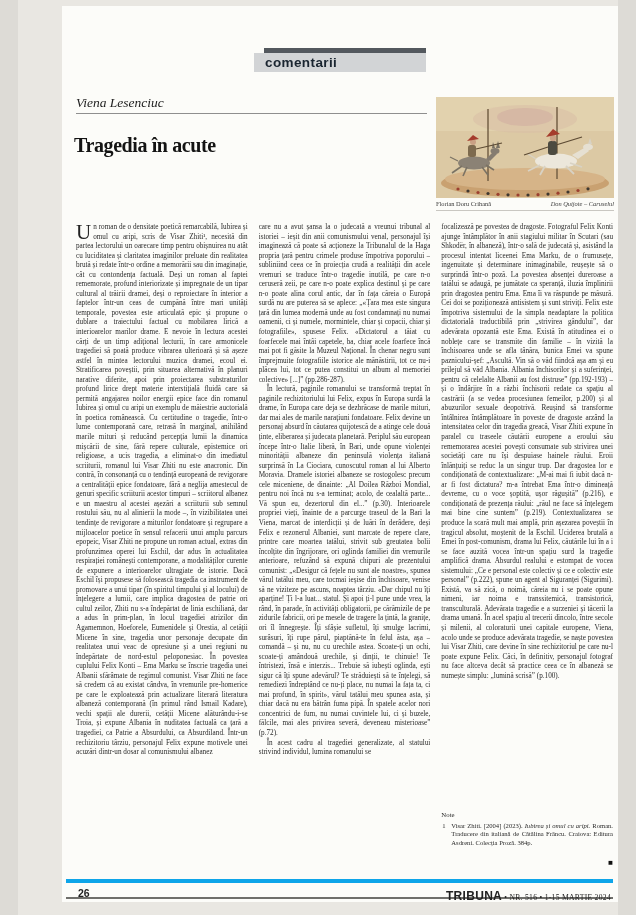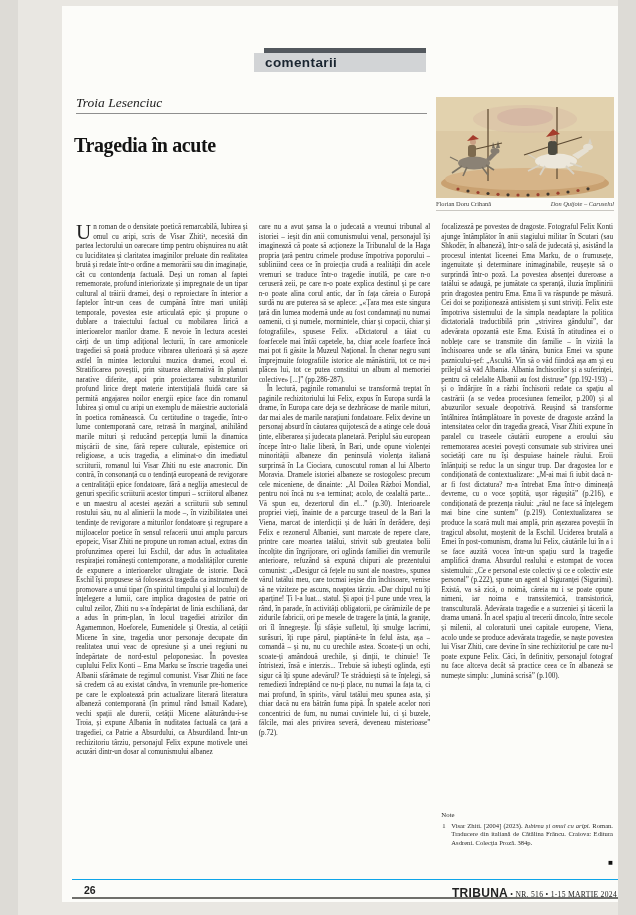--- a/index.html
+++ b/index.html
@@ -29,40 +29,40 @@
   .col p.noindent{text-indent:0;}
   .dropcap{float:left;font-size:21px;line-height:17px;padding:1px 2px 0 0;color:#222;}
   #col3-body{height:582px;overflow:hidden;}
   #note-block{margin-top:6px;font-size:6.6px;line-height:8.6px;color:#2b2b2b;text-align:justify;}
   #note-label{margin-bottom:2px;font-size:6.8px;}
   #note-item{padding-left:10px;position:relative;}
   #note-num{position:absolute;left:1px;top:0;}
   .it{font-style:italic;}
   #end-mark{text-align:right;font-size:8px;margin-top:12px;color:#111;}
   
-  #footer{position:absolute;left:54px;top:879px;width:547px;height:20px;border-top:1px solid #0ea5e9;
+  #footer{position:absolute;left:48px;top:879px;width:547px;height:20px;border-top:4px solid #0ea5e9;
     border-bottom:2px solid #6f6f6b;box-sizing:border-box;}
   #page-num{position:absolute;left:12px;top:4px;font-family:"Liberation Sans",sans-serif;
     font-weight:bold;font-size:10.5px;color:#222;}
   #footer-right{position:absolute;right:2px;top:6px;font-size:7.6px;color:#222;
     font-family:"Liberation Serif",serif;letter-spacing:.3px;}
   #footer-right .brand{font-family:"Liberation Sans",sans-serif;font-weight:bold;font-size:12px;}
 </style>
 </head>
 <body>
 
 <div id="page">
   <div id="paper"></div>
 
   <div id="section-strip"></div>
   <div id="section-bar">
     <span>comentarii</span>
   </div>
 
-  <div id="author">Troia Lesenciuc</div>
+  <div id="author">Viena Lesenciuc</div>
   <div id="author-rule"></div>
 
   <div id="title">
     <div>Tragedia în acute</div>
   </div>
 
   <div id="artwork">
     <svg width="178" height="101" viewBox="0 0 178 101">
       <rect x="0" y="0" width="178" height="101" fill="#dcc9a4"></rect>
       <rect x="0" y="0" width="178" height="34" fill="#e2d2ae"></rect>
@@ -133,20 +133,21 @@
     <span class="cap-right">Don Quijote – Caruselul</span>
   </div>
 
   <div id="columns">
     <div class="col">
       <p class="noindent"><span class="dropcap">U</span><span>n roman de o densitate poetică remarcabilă, Iubirea și omul cu aripi, scris de Visar Zhiti¹, necesită din partea lectorului un oarecare timp pentru obișnuirea nu atât cu luciditatea și claritatea imaginilor preluate din realitatea brută și redate într-o ordine a memorării sau din imaginație, cât cu contondența factuală. Deși un roman al faptei rememorate, profund interiorizate și impregnate de un tipar cultural al trăirii dramei, deși o reproiectare în interior a faptelor într-un ceas de cumpănă între mari unități temporale, povestea este articulată epic și propune o dublare a traiectului factual cu mobilarea lirică a interioarelor marilor drame. E nevoie în lectura acestei cărți de un timp adițional lecturii, în care armonicele tragediei să poată produce vibrarea ulterioară și să așeze astfel în mintea lectorului muzica dramei, ecoul ei. Stratificarea poveștii, prin situarea alternativă în planuri narative diferite, apoi prin proiectarea substraturilor profund lirice drept materie interstițială fluidă care să permită angajarea noilor energii epice face din romanul Iubirea și omul cu aripi un exemplu de măiestrie auctorială în poetica românească. Cu certitudine o tragedie, într-o lume contemporană care, retrasă în marginal, anihilând marile mituri și reducând percepția lumii la dinamica mișcării de sine, fără repere culturale, epistemice ori religioase, a ucis tragedia, a eliminat-o din imediatul scriiturii, romanul lui Visar Zhiti nu este anacronic. Din contră, în consonanță cu o tendință europeană de revigorare a centralității epice fondatoare, fără a neglija amestecul de genuri specific scriiturii acestor timpuri – scriitorul albanez e un maestru al acestei așezări a scriiturii sub semnul rostului său, nu al alinierii la mode –, în vizibilitatea unei tendințe de revigorare a miturilor fondatoare și regrupare a mijloacelor poetice în sensul refacerii unui amplu parcurs epopeic, Visar Zhiti ne propune un roman actual, extras din profunzimea operei lui Eschil, dar adus în actualitatea respirației românești contemporane, a modalităților curente de expunere a interioarelor ultragiate de istorie. Dacă Eschil își propusese să folosească tragedia ca instrument de promovare a unui tipar (în spiritul timpului și al locului) de înțelegere a lumii, care implica dragostea de patrie ori cultul zeilor, Zhiti nu s-a îndepărtat de linia eschiliană, dar a adus în prim-plan, în locul tragediei atrizilor din Agamemnon, Hoeforele, Eumenidele și Orestia, al cetății Micene în sine, tragedia unor personaje decupate din realitatea unui veac de opresiune și a unei regiuni nu îndepărtate de nord-estul peloponesiac. În povestea cuplului Felix Konti – Ema Marku se înscrie tragedia unei Albanii sfărâmate de regimul comunist. Visar Zhiti ne face să credem că au existat cândva, în vremurile pre-homerice pe care le exploatează prin actualizare literară literatura albaneză contemporană (în primul rând Ismail Kadare), vechi spații ale durerii, cetății Micene alăturându-i-se Troia, și expune Albania în nuditatea factuală ca țară a tragediei, ca Patrie a Absurdului, ca Absurdiland. Într-un rechizitoriu târziu, personajul Felix expune motivele unei acuzări dintr-un dosar al comunismului albanez</span></p>
     </div>
     <div class="col">
       <p class="noindent">care nu a avut șansa la o judecată a vreunui tribunal al istoriei – ieșit din anii comunismului venal, personajul își imaginează că poate să acționeze la Tribunalul de la Haga propria țară pentru crimele produse împotriva poporului – subliniind ceea ce în proiecția crudă a realității din acele vremuri se traduce într-o tragedie inutilă, pe care n-o ceruseră zeii, pe care n-o poate explica destinul și pe care n-o poate alina corul antic, dar în fața căreia o Europă surdă nu are puterea să se aplece: „«Țara mea este singura țară din lumea modernă unde au fost condamnați nu numai oamenii, ci și numele, mormintele, chiar și copacii, chiar și fotografiile», spusese Felix. «Dictatorul a tăiat cu foarfecele mai întâi capetele, ba, chiar acele foarfece încă mai pot fi găsite la Muzeul Național. În chenar negru sunt împrejmuite fotografiile istorice ale mănăstirii, tot ce nu-i plăcea lui, tot ce putea constitui un album al memoriei colective» [...]” (pp.286-287).</p>
       <p>În lectură, paginile romanului se transformă treptat în paginile rechizitoriului lui Felix, expus în Europa surdă la drame, în Europa care deja se dezbrăcase de marile mituri, dar mai ales de marile narațiuni fondatoare. Felix devine un personaj absurd în căutarea quijotescă de a atinge cele două ținte, eliberarea și judecata planetară. Periplul său european începe într-o Italie liberă, în Bari, unde opune violenței minorității albaneze din peninsulă violența italiană surprinsă în La Ciociara, cunoscutul roman al lui Alberto Moravia. Dramele istoriei albaneze se rostogolesc precum cele miceniene, de dinainte: „Al Doilea Război Mondial, pentru noi încă nu s-a terminat; acolo, de cealaltă parte... Vă spun eu, dezertorul din el...” (p.30). Interioarele propriei vieți, înainte de a parcurge traseul de la Bari la Viena, marcat de interdicții și de luări în derâdere, deși Felix e rezonerul Albaniei, sunt marcate de repere clare, printre care moartea tatălui, strivit sub greutatea bolii încolțite din îngrijorare, ori oglinda familiei din vremurile anterioare, refuzând să expună chipuri ale prezentului comunist: „«Desigur că fețele nu sunt ale noastre», spunea vărul tatălui meu, care tocmai ieșise din închisoare, venise să ne viziteze pe ascuns, noaptea târziu. «Dar chipul nu îți aparține! Ți l-a luat... statul. Și apoi ți-l pune unde vrea, la rând, în parade, în activități obligatorii, pe cărămizile de pe zidurile fabricii, ori pe mesele de tragere la țintă, la granițe, ori îl înnegrește. Îți sfâșie sufletul, îți smulge lacrimi, surâsuri, îți rupe părul, piaptănă-te în felul ăsta, așa – comandă – și nu, nu cu urechile astea. Scoate-ți un ochi, scoate-ți amândouă urechile, și dinții, te chinuie! Te întristezi, însă e interzis... Trebuie să iubești oglinda, ești sigur că îți spune adevărul? Te străduiești să te înțelegi, să remediezi îndreptând ce nu-ți place, nu numai la fața ta, ci mai profund, în spirit», vărul tatălui meu spunea asta, și chiar dacă nu era bătrân fuma pipă. În spatele acelor nori concentrici de fum, nu numai cuvintele lui, ci și buzele, fălcile, mai ales privirea severă, deveneau misterioase” (p.72).</p>
+      <p>În acest cadru al tragediei generalizate, al statului strivind individul, lumina romanului se</p>
     </div>
     <div class="col">
       <div id="col3-body">
         <p class="noindent">focalizează pe povestea de dragoste. Fotograful Felix Konti ajunge întâmplător în anii stagiului militar în Scutari (sau Shkodër, în albaneză), într-o sală de judecată și, asistând la procesul intentat liceenei Ema Marku, de o frumusețe, ingenuitate și determinare inimaginabile, reușește să o surprindă într-o poză. La povestea absenței dureroase a tatălui se adaugă, pe jumătate ca speranță, iluzia împlinirii prin dragostea pentru Ema. Ema îi va răspunde pe măsură. Cei doi se poziționează antisistem și sunt striviți. Felix este împotriva sistemului de la simpla neadaptare la politica dictatorială traductibilă prin „strivirea gândului”, dar adevărata opozantă este Ema. Există în atitudinea ei o noblețe care se transmite din familie – în vizită la închisoarea unde se afla tânăra, bunica Emei va spune paznicului-șef: „Ascultă. Vin să o văd fiindcă așa am și eu prilejul să văd Albania. Albania închisorilor și a suferinței, pentru că celelalte Albanii au fost distruse” (pp.192-193) – și o îndârjire în a răzbi închisorii redate ca spațiu al castrării (a se vedea procesiunea femeilor, p.200) și al abuzurilor sexuale deopotrivă. Reușind să transforme întâlnirea întâmplătoare în poveste de dragoste arzând la intensitatea celor din tragedia greacă, Visar Zhiti expune în paralel cu traseele căutării europene a eroului său rememorarea acestei povești consumate sub strivirea unei societăți care nu își despuiase hainele răului. Eroii înlănțuiți se reduc la un singur trup. Dar dragostea lor e condiționată de contextualizare: „M-ai mai fi iubit dacă n-ar fi fost dictatura? m-a întrebat Ema într-o dimineață devreme, cu o voce șoptită, ușor răgușită” (p.216), e condiționată de prezența răului: „răul ne face să înțelegem mai bine cine suntem” (p.219). Contextualizarea se produce la scară mult mai amplă, prin așezarea poveștii în tragicul absolut, moștenit de la Eschil. Uciderea brutală a Emei în post-comunism, drama lui Felix, căutările lui în a i se face auzită vocea într-un spațiu surd la tragedie amplifică drama. Absurdul realului e estompat de vocea sistemului: „Ce e personal este colectiv și ce e colectiv este personal” (p.222), spune un agent al Siguranței (Sigurimi). Există, va să zică, o noimă, căreia nu i se poate opune nimeni, iar noima e transsitemică, transistorică, transculturală. Adevărata tragedie e a surzeniei și tăcerii la drama umană. În acel spațiu al trecerii dincolo, între secole și milenii, al coloraturii unei capitale europene, Viena, acolo unde se produce adevărata tragedie, se naște povestea lui Visar Zhiti, care devine în sine rechizitoriul pe care nu-l poate expune Felix. Căci, în definitiv, personajul fotograf nu face altceva decât să practice ceea ce în albaneză se numește simplu: „lumină scrisă” (p.100).</p>
       </div>
       <div id="note-block">
         <div id="note-label">Note</div>
         <div id="note-item">
           <span id="note-num">1</span><span>Visar Zhiti. [2004] (2023). </span><span class="it">Iubirea și omul cu aripi.</span><span> Roman. Traducere din italiană de Cătălina Frâncu. Craiova: Editura Asdreni. Colecția Proză. 384p.</span>
         </div>

